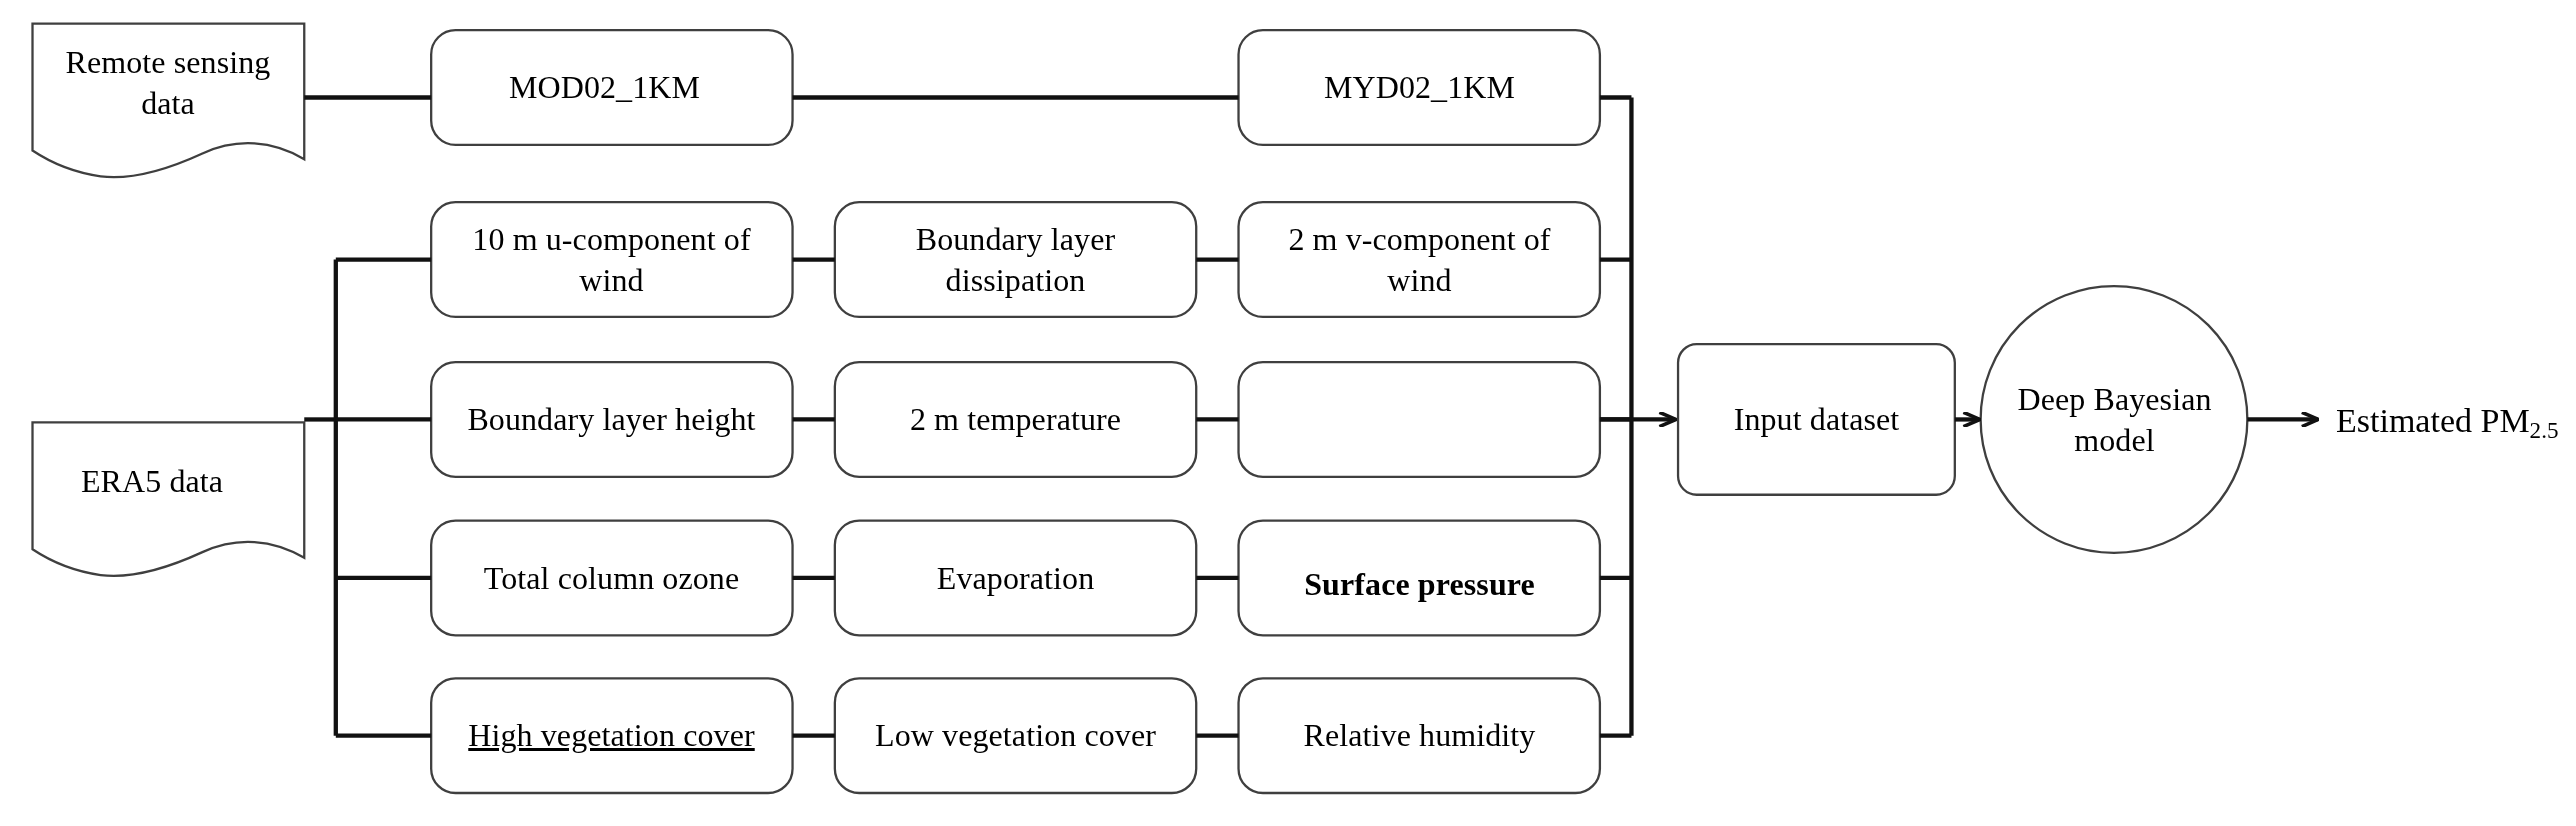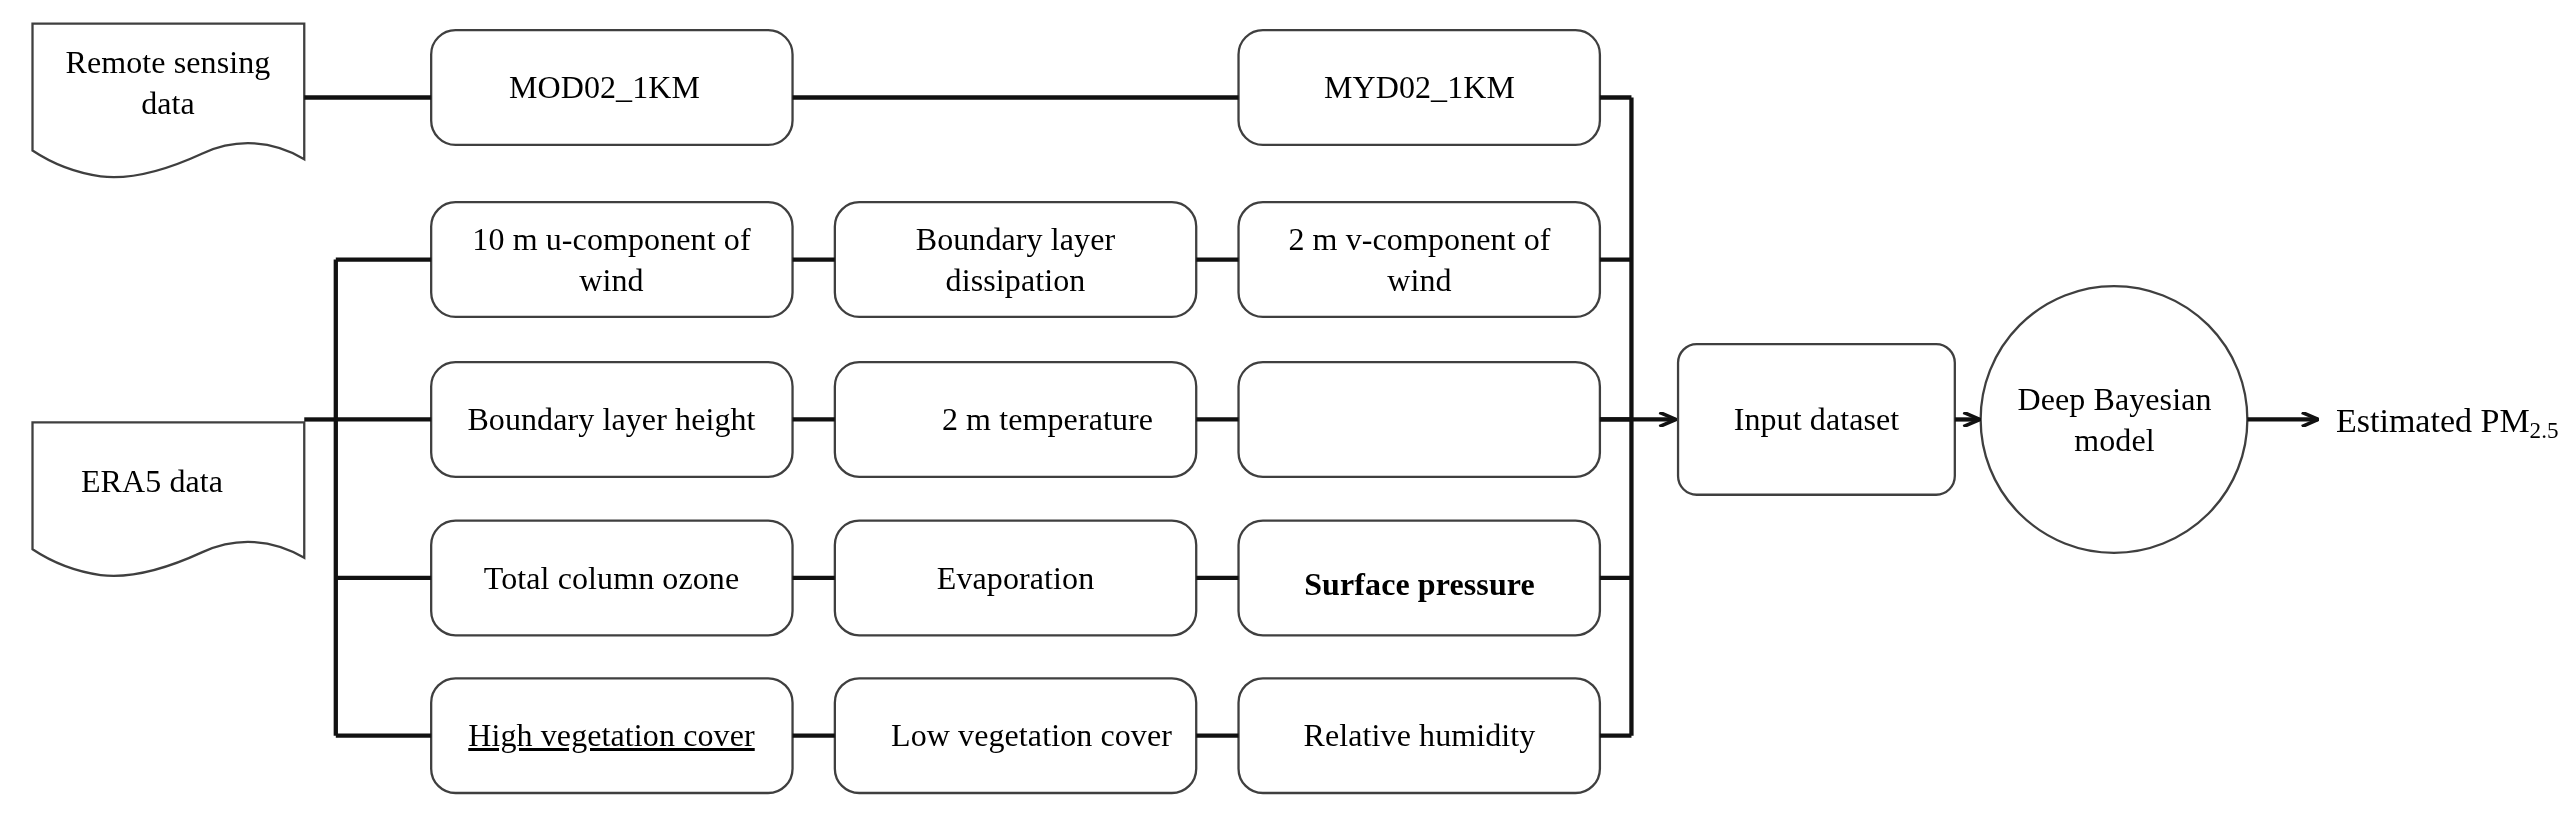--- a/index.html
+++ b/index.html
@@ -137,28 +137,28 @@
   <div class="node-text" style="left:1239px; top:30px; width:361px; height:115px;">MYD02_1KM</div>
 
   <div class="node-text" style="left:431px; top:202px; width:361px; height:115px;">10 m u-component of
 wind</div>
   <div class="node-text" style="left:835px; top:202px; width:361px; height:115px;">Boundary layer
 dissipation</div>
   <div class="node-text" style="left:1239px; top:202px; width:361px; height:115px;">2 m v-component of
 wind</div>
 
   <div class="node-text" style="left:431px; top:362px; width:361px; height:115px;">Boundary layer height</div>
-  <div class="node-text" style="left:835px; top:362px; width:361px; height:115px;padding-left:32px;">2 m temperature</div>
+  <div class="node-text" style="left:835px; top:362px; width:361px; height:115px;">2 m temperature</div>
 
   <div class="node-text" style="left:431px; top:521px; width:361px; height:115px;">Total column ozone</div>
   <div class="node-text" style="left:835px; top:521px; width:361px; height:115px;">Evaporation</div>
   <div class="node-text" style="left:1239px; top:521px; width:361px; height:127px;font-weight:bold;">Surface pressure</div>
 
   <div class="node-text" style="left:431px; top:678px; width:361px; height:115px;text-decoration:underline;">High vegetation cover</div>
-  <div class="node-text" style="left:835px; top:678px; width:361px; height:115px;padding-left:16px;">Low vegetation cover</div>
+  <div class="node-text" style="left:835px; top:678px; width:361px; height:115px;">Low vegetation cover</div>
   <div class="node-text" style="left:1239px; top:678px; width:361px; height:115px;">Relative humidity</div>
 
   <div class="node-text" style="left:1678px; top:344px; width:277px; height:151px;">Input dataset</div>
 
   <div class="node-text" style="left:1981px; top:344px; width:267px; height:151px;">Deep Bayesian
 model</div>
 
   <div class="outlabel" style="left:2336px; top:402px;"><span>Estimated PM</span><sub>2.5</sub></div>
 
 </div>

